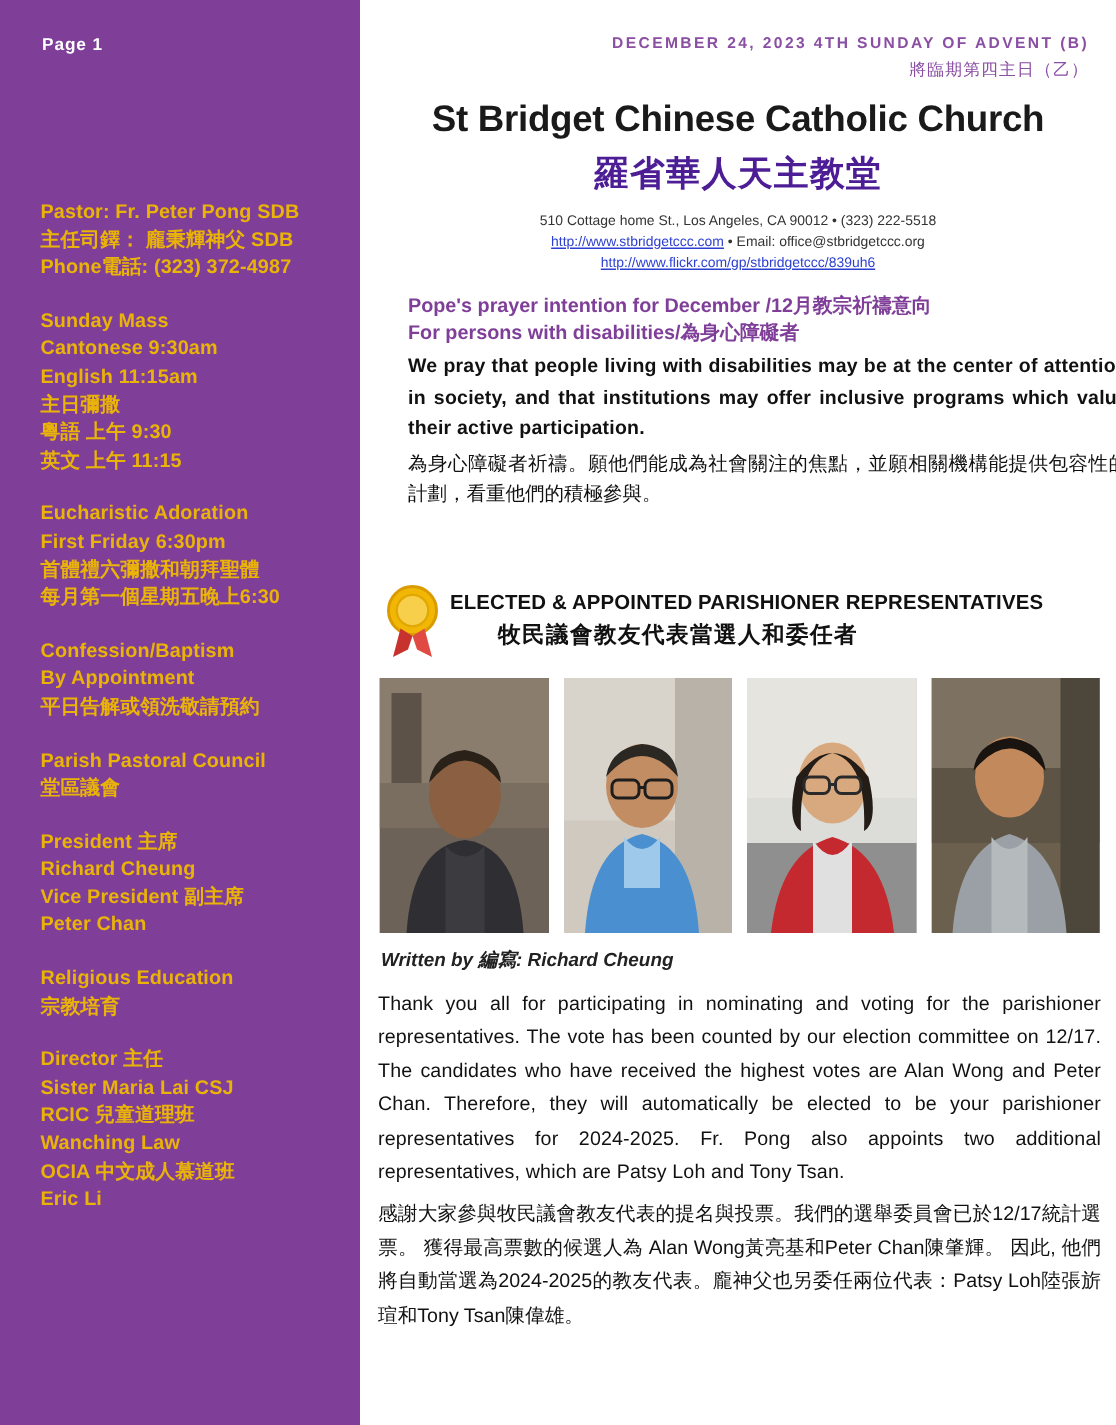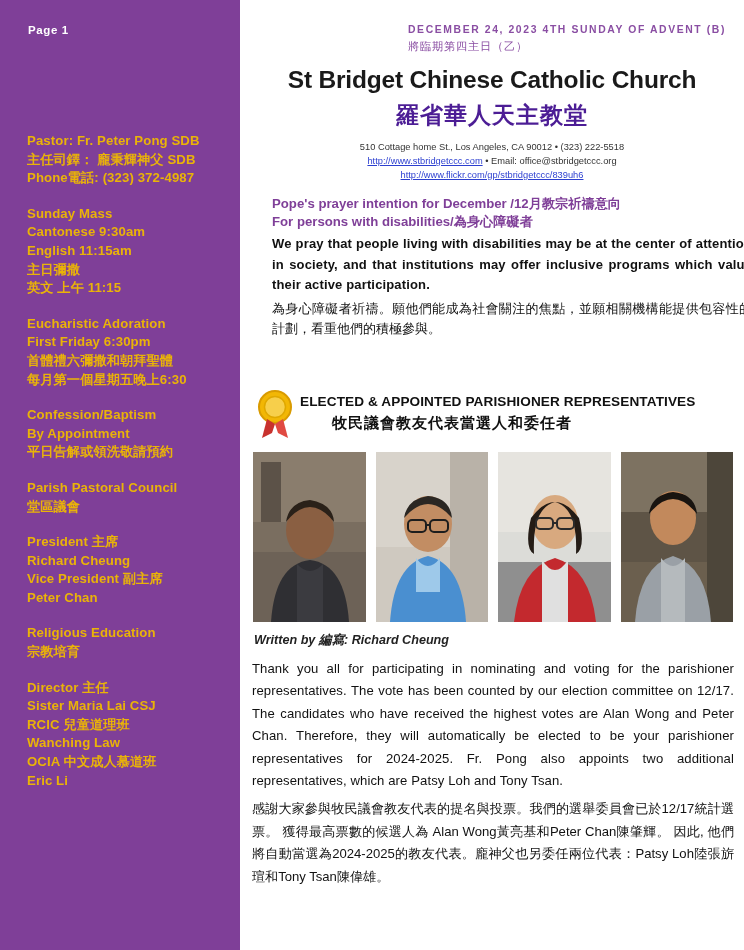--- a/index.html
+++ b/index.html
@@ -53,20 +53,21 @@
     left: 240px; top: 0;
     width: 504px;
     height: 950px;
     background: #ffffff;
     padding: 0;
   }
   .dateline {
     position: absolute;
     right: 18px;
     top: 24px;
+    text-align: right;
     margin-left: 26px;
   }
   .dateline .en {
     font-size: 10.4px;
     font-weight: bold;
     letter-spacing: 1.6px;
     color: #8a4ea3;
     white-space: nowrap;
   }
   .dateline .zh {
@@ -227,20 +228,21 @@
         <div class="sb-line">Pastor: Fr. Peter Pong SDB</div>
         <div class="sb-line">主任司鐸： 龐秉輝神父 SDB</div>
         <div class="sb-line">Phone電話: (323) 372-4987</div>
       </div>
 
       <div class="sb-block">
         <div class="sb-line">Sunday Mass</div>
         <div class="sb-line">Cantonese 9:30am</div>
         <div class="sb-line">English 11:15am</div>
         <div class="sb-line">主日彌撒</div>
+        <div class="sb-line">粵語 上午 9:30</div>
         <div class="sb-line">英文 上午 11:15</div>
       </div>
 
       <div class="sb-block">
         <div class="sb-line">Eucharistic Adoration</div>
         <div class="sb-line">First Friday 6:30pm</div>
         <div class="sb-line">首體禮六彌撒和朝拜聖體</div>
         <div class="sb-line">每月第一個星期五晚上6:30</div>
       </div>
 

